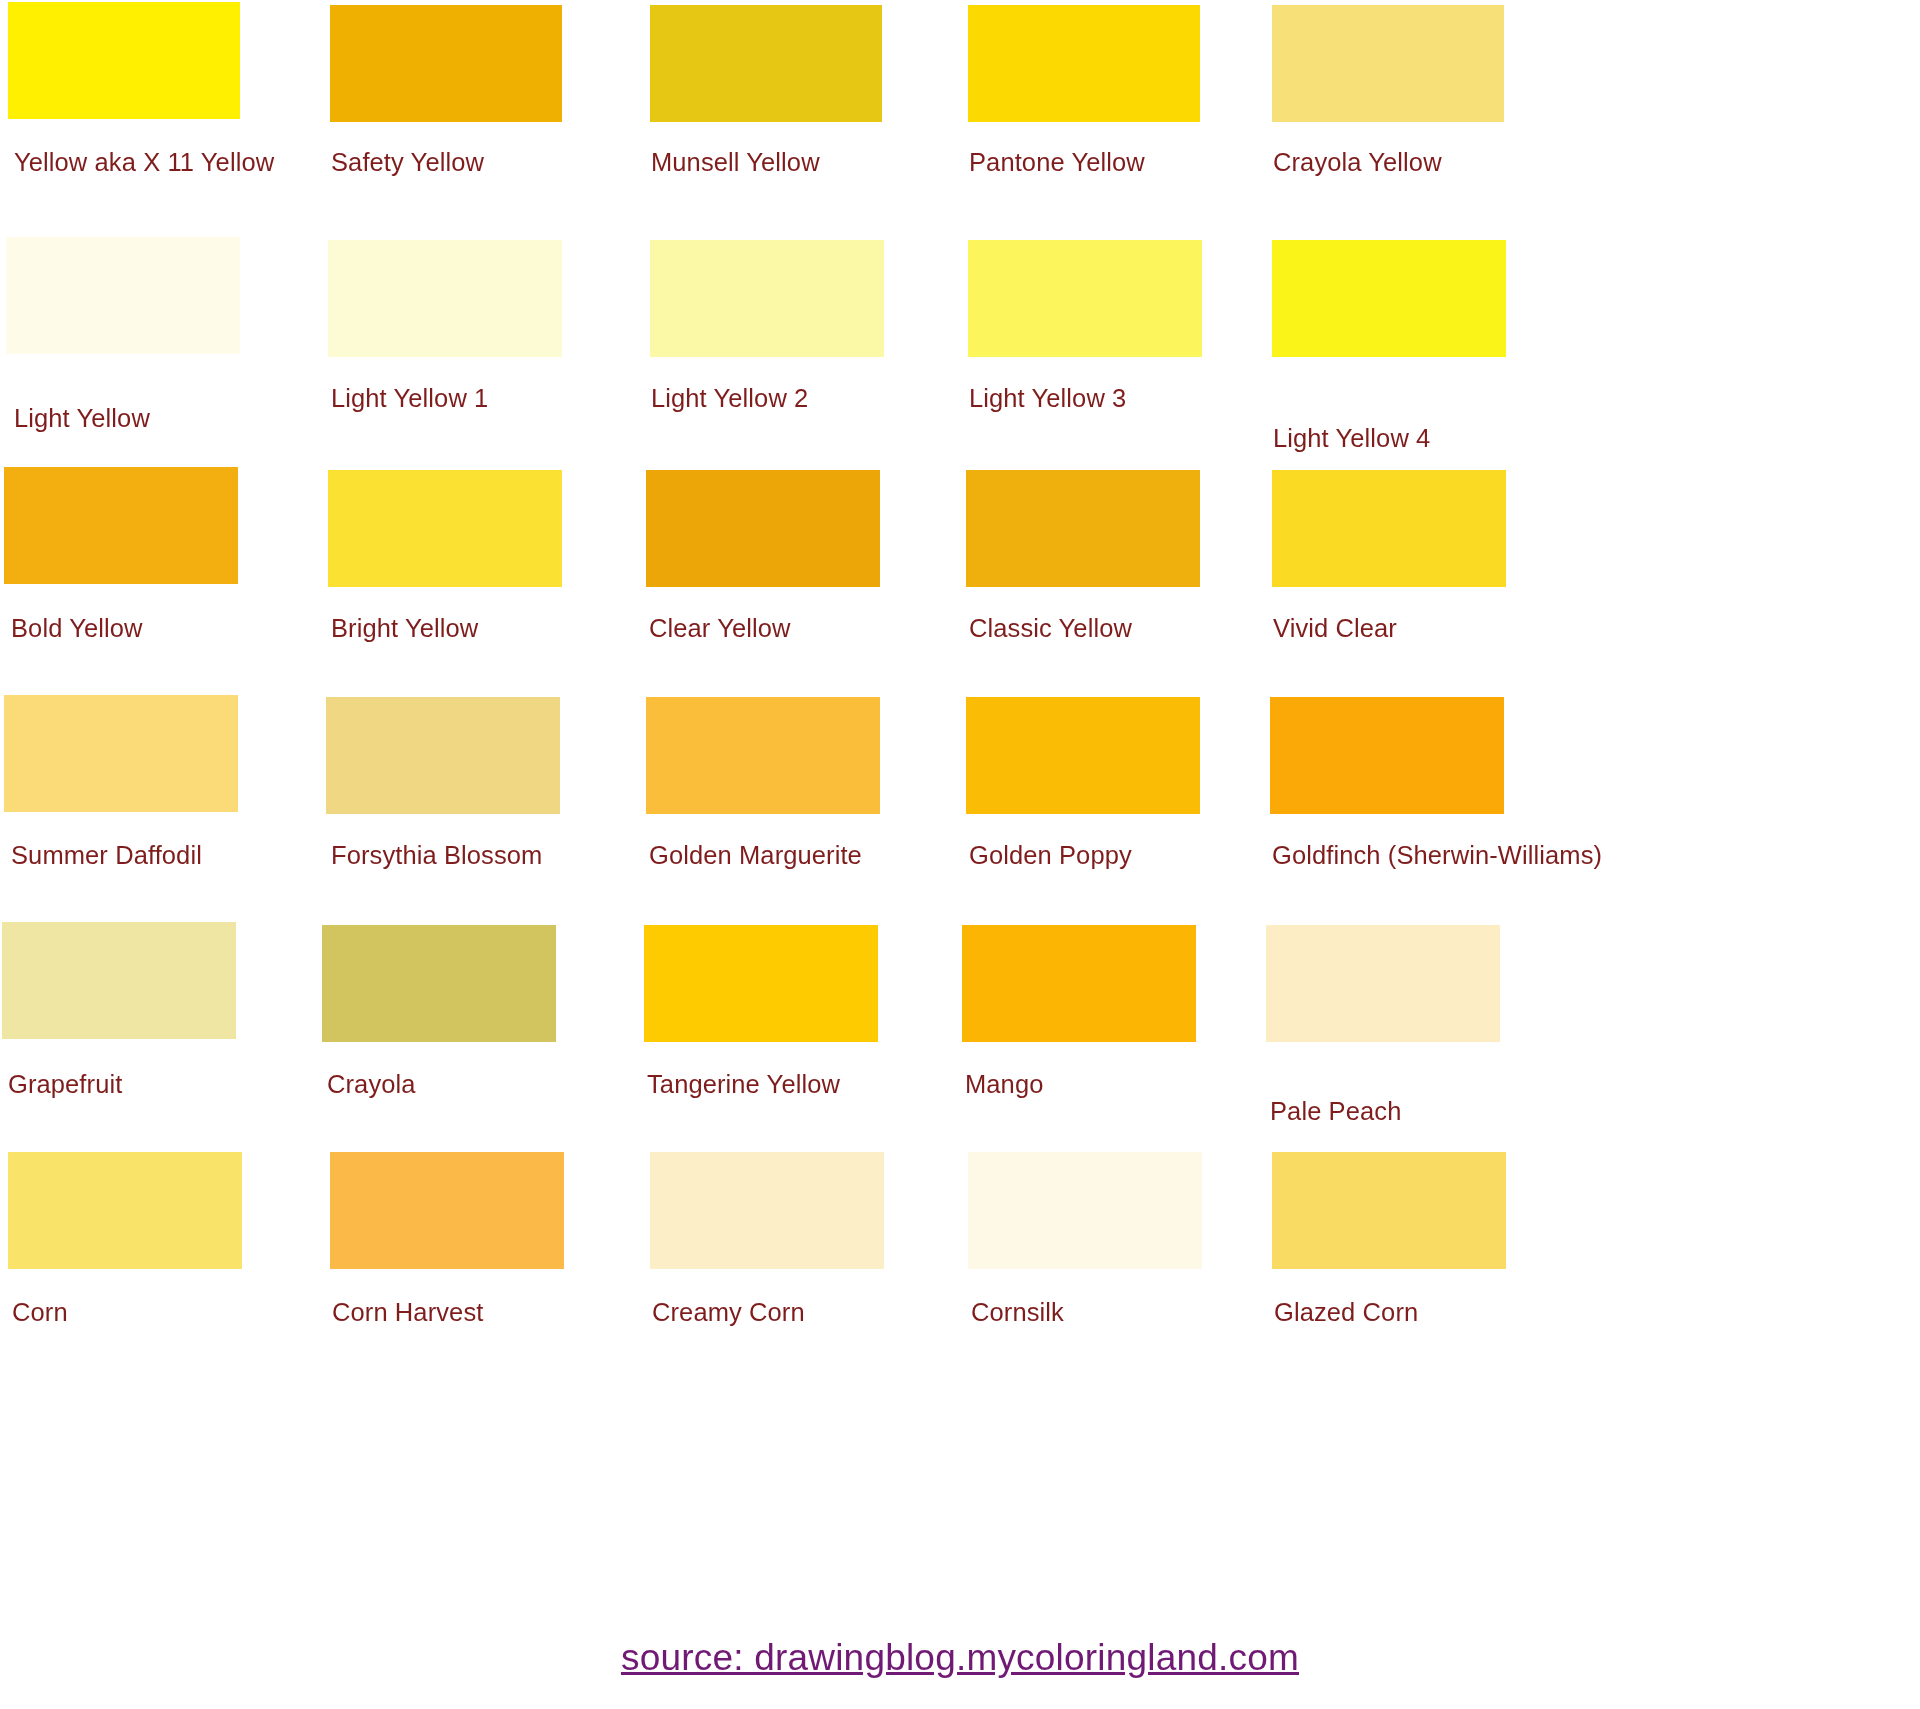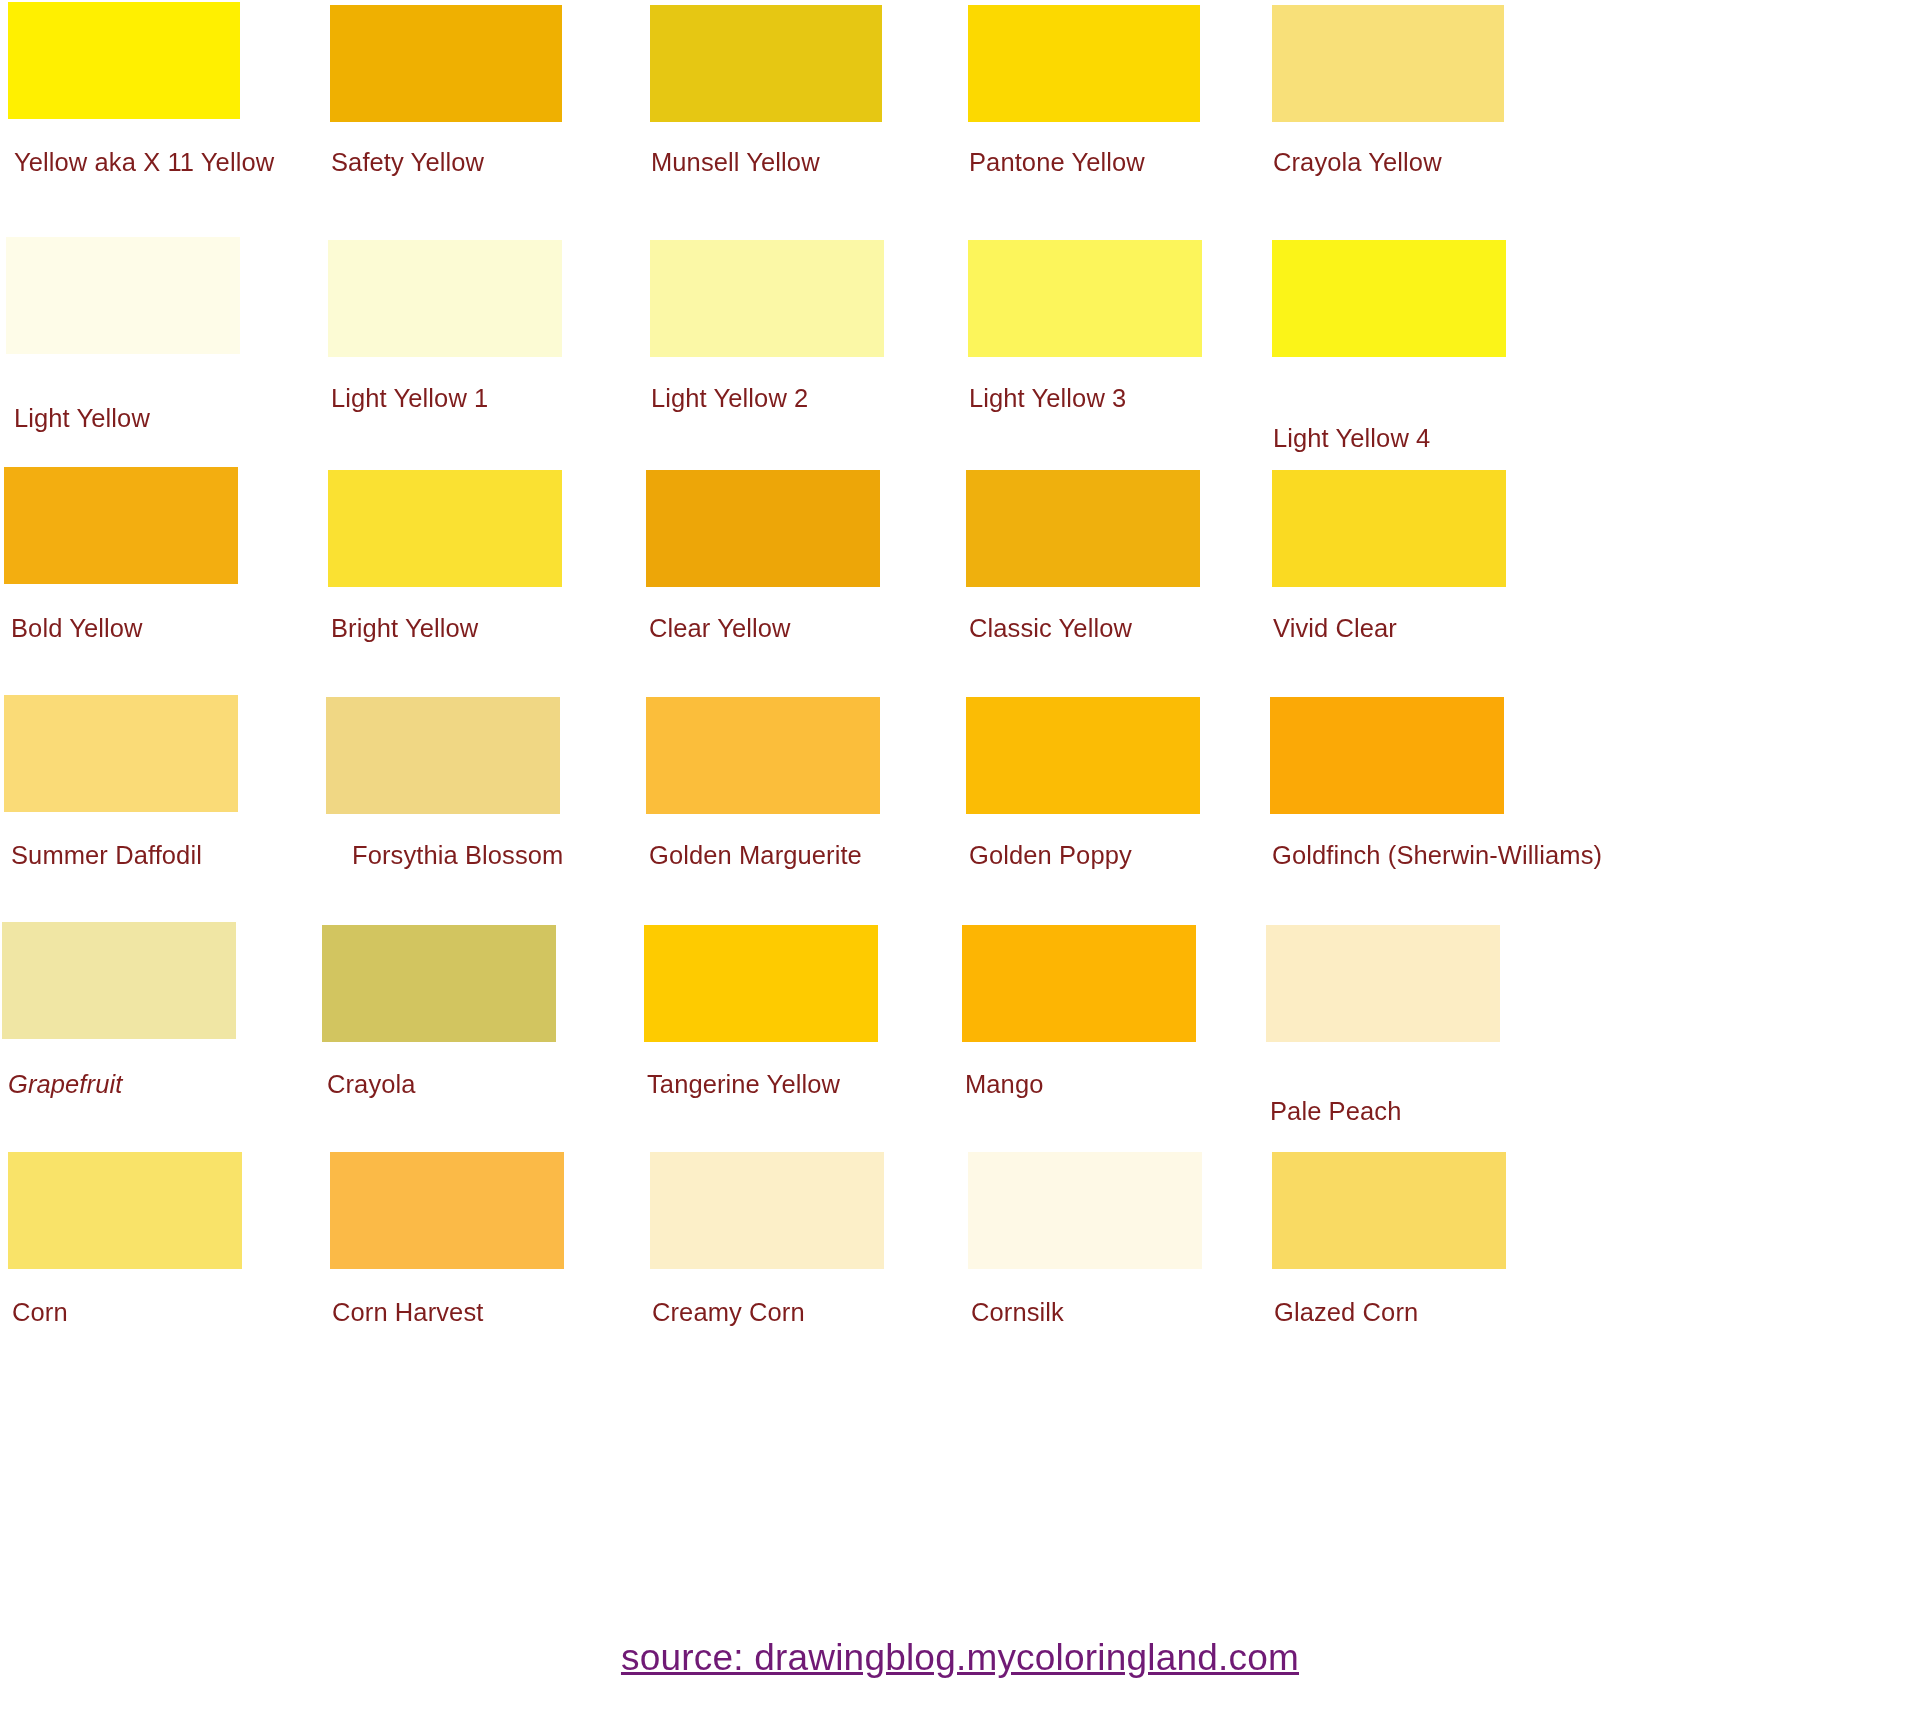--- a/index.html
+++ b/index.html
@@ -118,37 +118,37 @@
     <div class="swatch-cell" style="left: 0px; top: 0px; position: absolute; width: 1920px; height: 0px;">
       <div class="swatch-chip" title="Vivid Yellow" style="position: absolute; left: 1272px; top: 470px; width: 234px; height: 117px; background: rgb(250, 218, 34);"></div>
       <div class="swatch-label" style="position: absolute; left: 1273px; top: 613px;">Vivid Clear</div>
     </div>
     <div class="swatch-cell" style="left: 0px; top: 0px; position: absolute; width: 1920px; height: 0px;">
       <div class="swatch-chip" title="Summer Daffodil" style="position: absolute; left: 4px; top: 695px; width: 234px; height: 117px; background: rgb(250, 219, 119);"></div>
       <div class="swatch-label" style="position: absolute; left: 11px; top: 840px;">Summer Daffodil</div>
     </div>
     <div class="swatch-cell" style="left: 0px; top: 0px; position: absolute; width: 1920px; height: 0px;">
       <div class="swatch-chip" title="Forsythia Blossom" style="position: absolute; left: 326px; top: 697px; width: 234px; height: 117px; background: rgb(240, 215, 132);"></div>
-      <div class="swatch-label" style="position: absolute; left: 331px; top: 840px; margin-left: 21px;">Forsythia Blossom</div>
+      <div class="swatch-label" style="position: absolute; left: 331px; top: 840px;">Forsythia Blossom</div>
     </div>
     <div class="swatch-cell" style="left: 0px; top: 0px; position: absolute; width: 1920px; height: 0px;">
       <div class="swatch-chip" title="Golden Marguerite" style="position: absolute; left: 646px; top: 697px; width: 234px; height: 117px; background: rgb(251, 190, 59);"></div>
       <div class="swatch-label" style="position: absolute; left: 649px; top: 840px;">Golden Marguerite</div>
     </div>
     <div class="swatch-cell" style="left: 0px; top: 0px; position: absolute; width: 1920px; height: 0px;">
       <div class="swatch-chip" title="Golden Poppy" style="position: absolute; left: 966px; top: 697px; width: 234px; height: 117px; background: rgb(251, 188, 5);"></div>
       <div class="swatch-label" style="position: absolute; left: 969px; top: 840px;">Golden Poppy</div>
     </div>
     <div class="swatch-cell" style="left: 0px; top: 0px; position: absolute; width: 1920px; height: 0px;">
       <div class="swatch-chip" title="Goldfinch (Sherwin-Williams)" style="position: absolute; left: 1270px; top: 697px; width: 234px; height: 117px; background: rgb(251, 169, 6);"></div>
       <div class="swatch-label" style="position: absolute; left: 1272px; top: 840px;">Goldfinch (Sherwin-Williams)</div>
     </div>
     <div class="swatch-cell" style="left: 0px; top: 0px; position: absolute; width: 1920px; height: 0px;">
       <div class="swatch-chip" title="Grapefruit" style="position: absolute; left: 2px; top: 922px; width: 234px; height: 117px; background: rgb(240, 230, 164);"></div>
-      <div class="swatch-label" style="position: absolute; left: 8px; top: 1069px; font-style: italic;">Grapefruit</div>
+      <div class="swatch-label" style="position: absolute; left: 8px; top: 1069px;">Grapefruit</div>
     </div>
     <div class="swatch-cell" style="left: 0px; top: 0px; position: absolute; width: 1920px; height: 0px;">
       <div class="swatch-chip" title="Lanzones" style="position: absolute; left: 322px; top: 925px; width: 234px; height: 117px; background: rgb(210, 197, 96);"></div>
       <div class="swatch-label" style="position: absolute; left: 327px; top: 1069px;">Crayola</div>
     </div>
     <div class="swatch-cell" style="left: 0px; top: 0px; position: absolute; width: 1920px; height: 0px;">
       <div class="swatch-chip" title="Tangerine Yellow" style="position: absolute; left: 644px; top: 925px; width: 234px; height: 117px; background: rgb(254, 203, 0);"></div>
       <div class="swatch-label" style="position: absolute; left: 647px; top: 1069px;">Tangerine Yellow</div>
     </div>
     <div class="swatch-cell" style="left: 0px; top: 0px; position: absolute; width: 1920px; height: 0px;">

